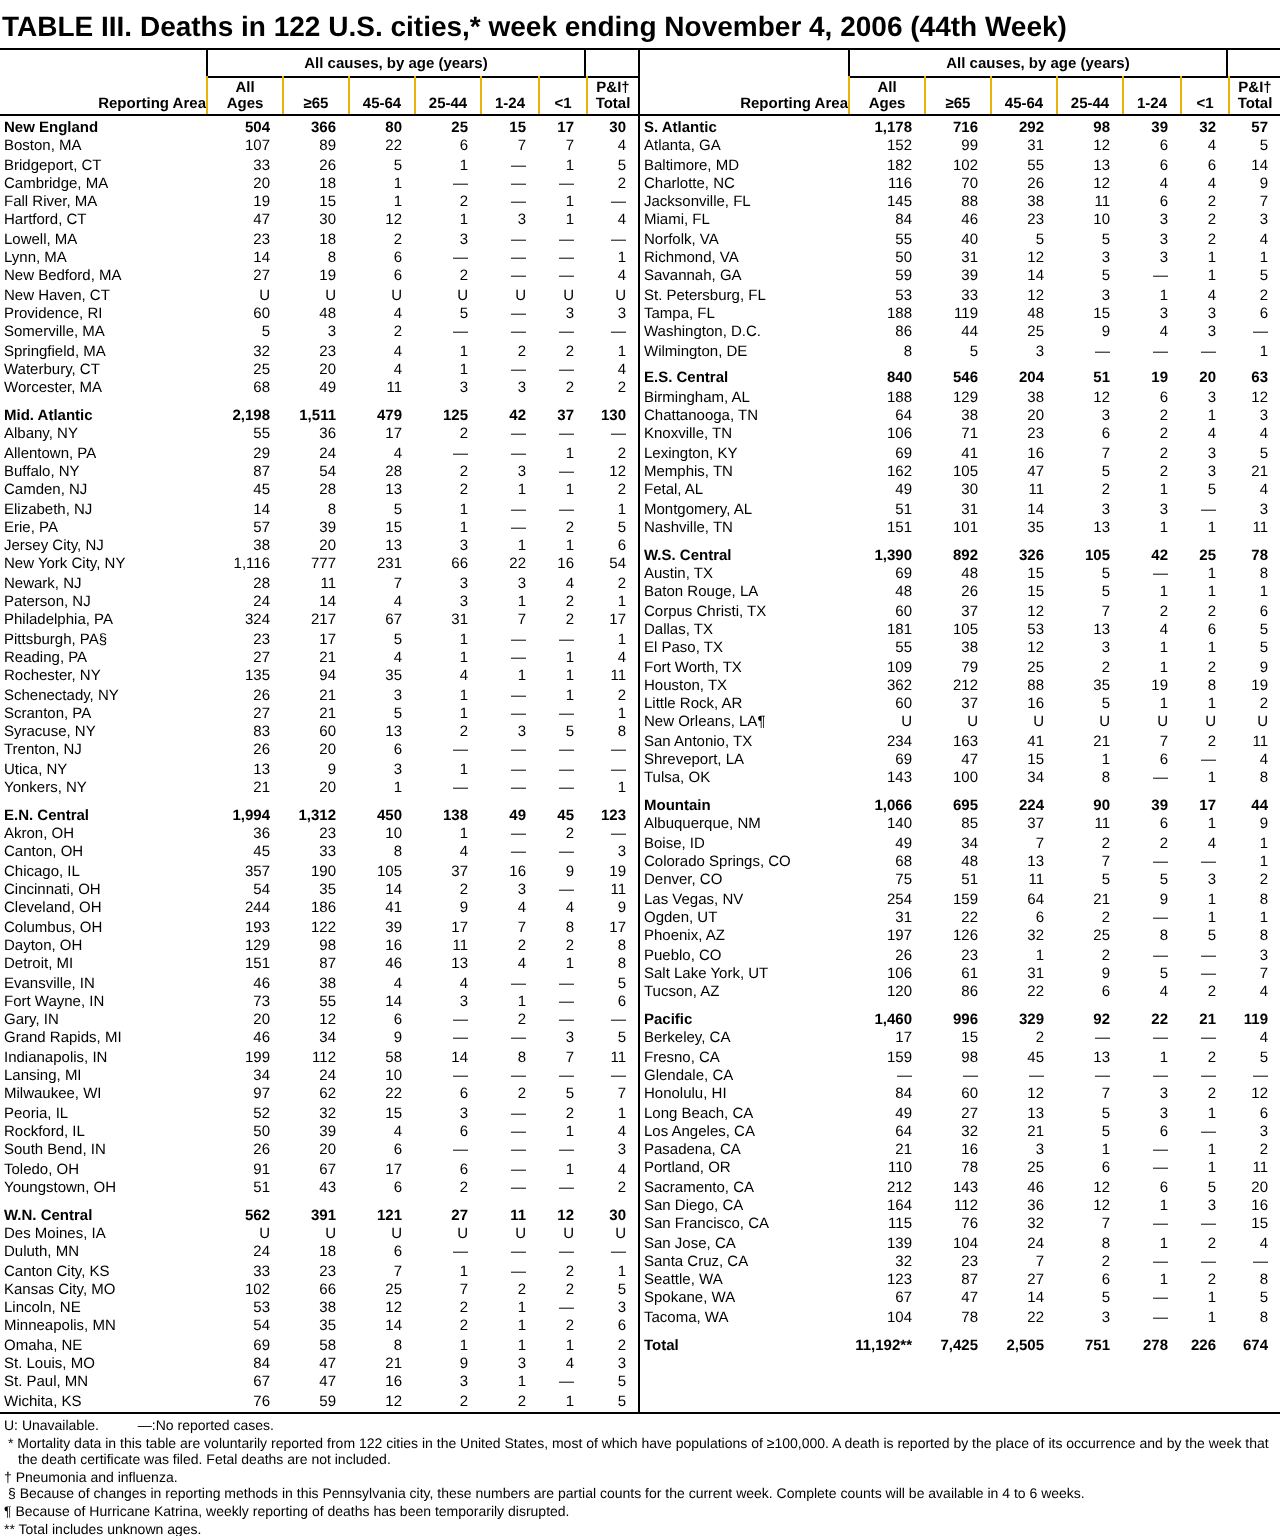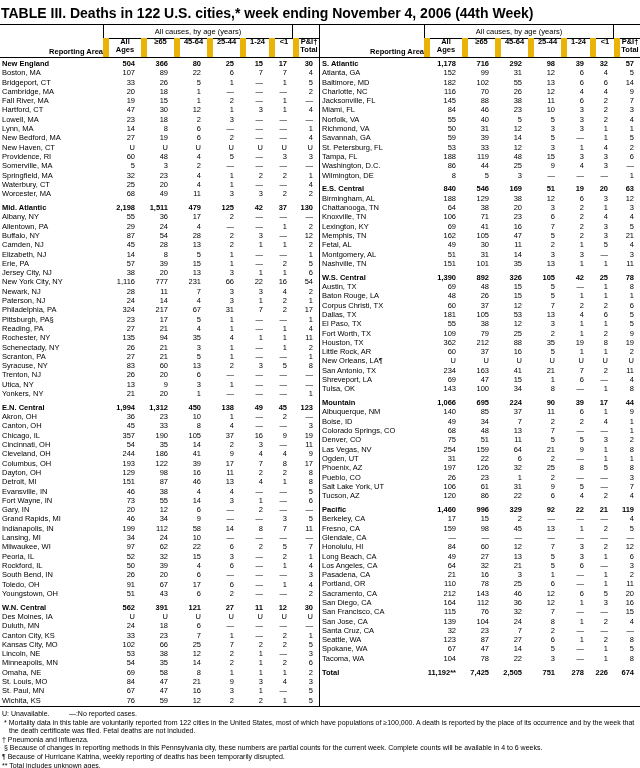--- a/index.html
+++ b/index.html
@@ -9,31 +9,31 @@
   .title { font-size: 14px; font-weight: bold; padding: 5px 0 3px 1px; letter-spacing: 0; }
   .tablewrap { display: flex; border-top: 1px solid #000; border-bottom: 1px solid #000; }
   .half { box-sizing: content-box; }
   .half.left { width: 319px; border-right: 1px solid #000; }
   .half.right { width: 320px; }
 
   .ghrow { display: grid; height: 14px; align-items: end; }
   .half.left  .ghrow { grid-template-columns: 103px 190px 26px; }
   .half.right .ghrow { grid-template-columns: 104px 190px 26px; }
   .gh-group { border-left: 1px solid #000; border-right: 1px solid #000; border-bottom: 1px solid #000;
-    text-align: center; font-weight: normal; font-size: 7.5px; line-height: 13px; }
+    text-align: center; font-weight: bold; font-size: 7.5px; line-height: 13px; }
   .gh-pi { border-bottom: 1px solid #000; height: 100%; }
   .gh-area { height: 100%; }
 
   .chrow { display: grid; border-bottom: 1px solid #000; align-items: end; height: 18px; }
   .half.left  .chrow { grid-template-columns: 103px 38px 33px 33px 33px 29px 24px 26px; }
   .half.right .chrow { grid-template-columns: 104px 38px 33px 33px 33px 29px 24px 26px; }
   .ch { font-weight: bold; font-size: 7.5px; line-height: 8px; white-space: pre-line;
     text-align: center; padding-bottom: 1px; }
   .ch.area { text-align: right; padding-left: 2px; }
-  .ch.num { border-left: 6px solid #eab308; height: 100%; display: flex; align-items: flex-start; justify-content: center; }
+  .ch.num { border-left: 1px solid #eab308; height: 100%; display: flex; align-items: flex-end; justify-content: center; }
   .ch.num > span { width: 100%; text-align: center; }
 
   .tbody { height: 647px; padding-top: 1px; }
   .row { display: grid; height: 9.3px; line-height: 9.3px; font-size: 7.5px; }
   .half.left  .row { grid-template-columns: 103px 38px 33px 33px 33px 29px 24px 26px; }
   .half.right .row { grid-template-columns: 104px 38px 33px 33px 33px 29px 24px 26px; }
   .row .area { padding-left: 2px; white-space: nowrap; overflow: hidden; }
   .row .val { text-align: right; padding-right: 6px; white-space: nowrap; }
   .row.bold { font-weight: bold; }
   .gap { height: 4.6px; }
@@ -902,21 +902,21 @@
             <span class="val">—</span>
             <span class="val">—</span>
             <span class="val">—</span>
             <span class="val">1</span>
           </div>
           <div class="gap"></div>
           <div class="row bold">
             <span class="area">E.S. Central</span>
             <span class="val">840</span>
             <span class="val">546</span>
-            <span class="val">169</span>
+            <span class="val">204</span>
             <span class="val">51</span>
             <span class="val">19</span>
             <span class="val">20</span>
             <span class="val">63</span>
           </div>
           <div class="row">
             <span class="area">Birmingham, AL</span>
             <span class="val">188</span>
             <span class="val">129</span>
             <span class="val">38</span>

